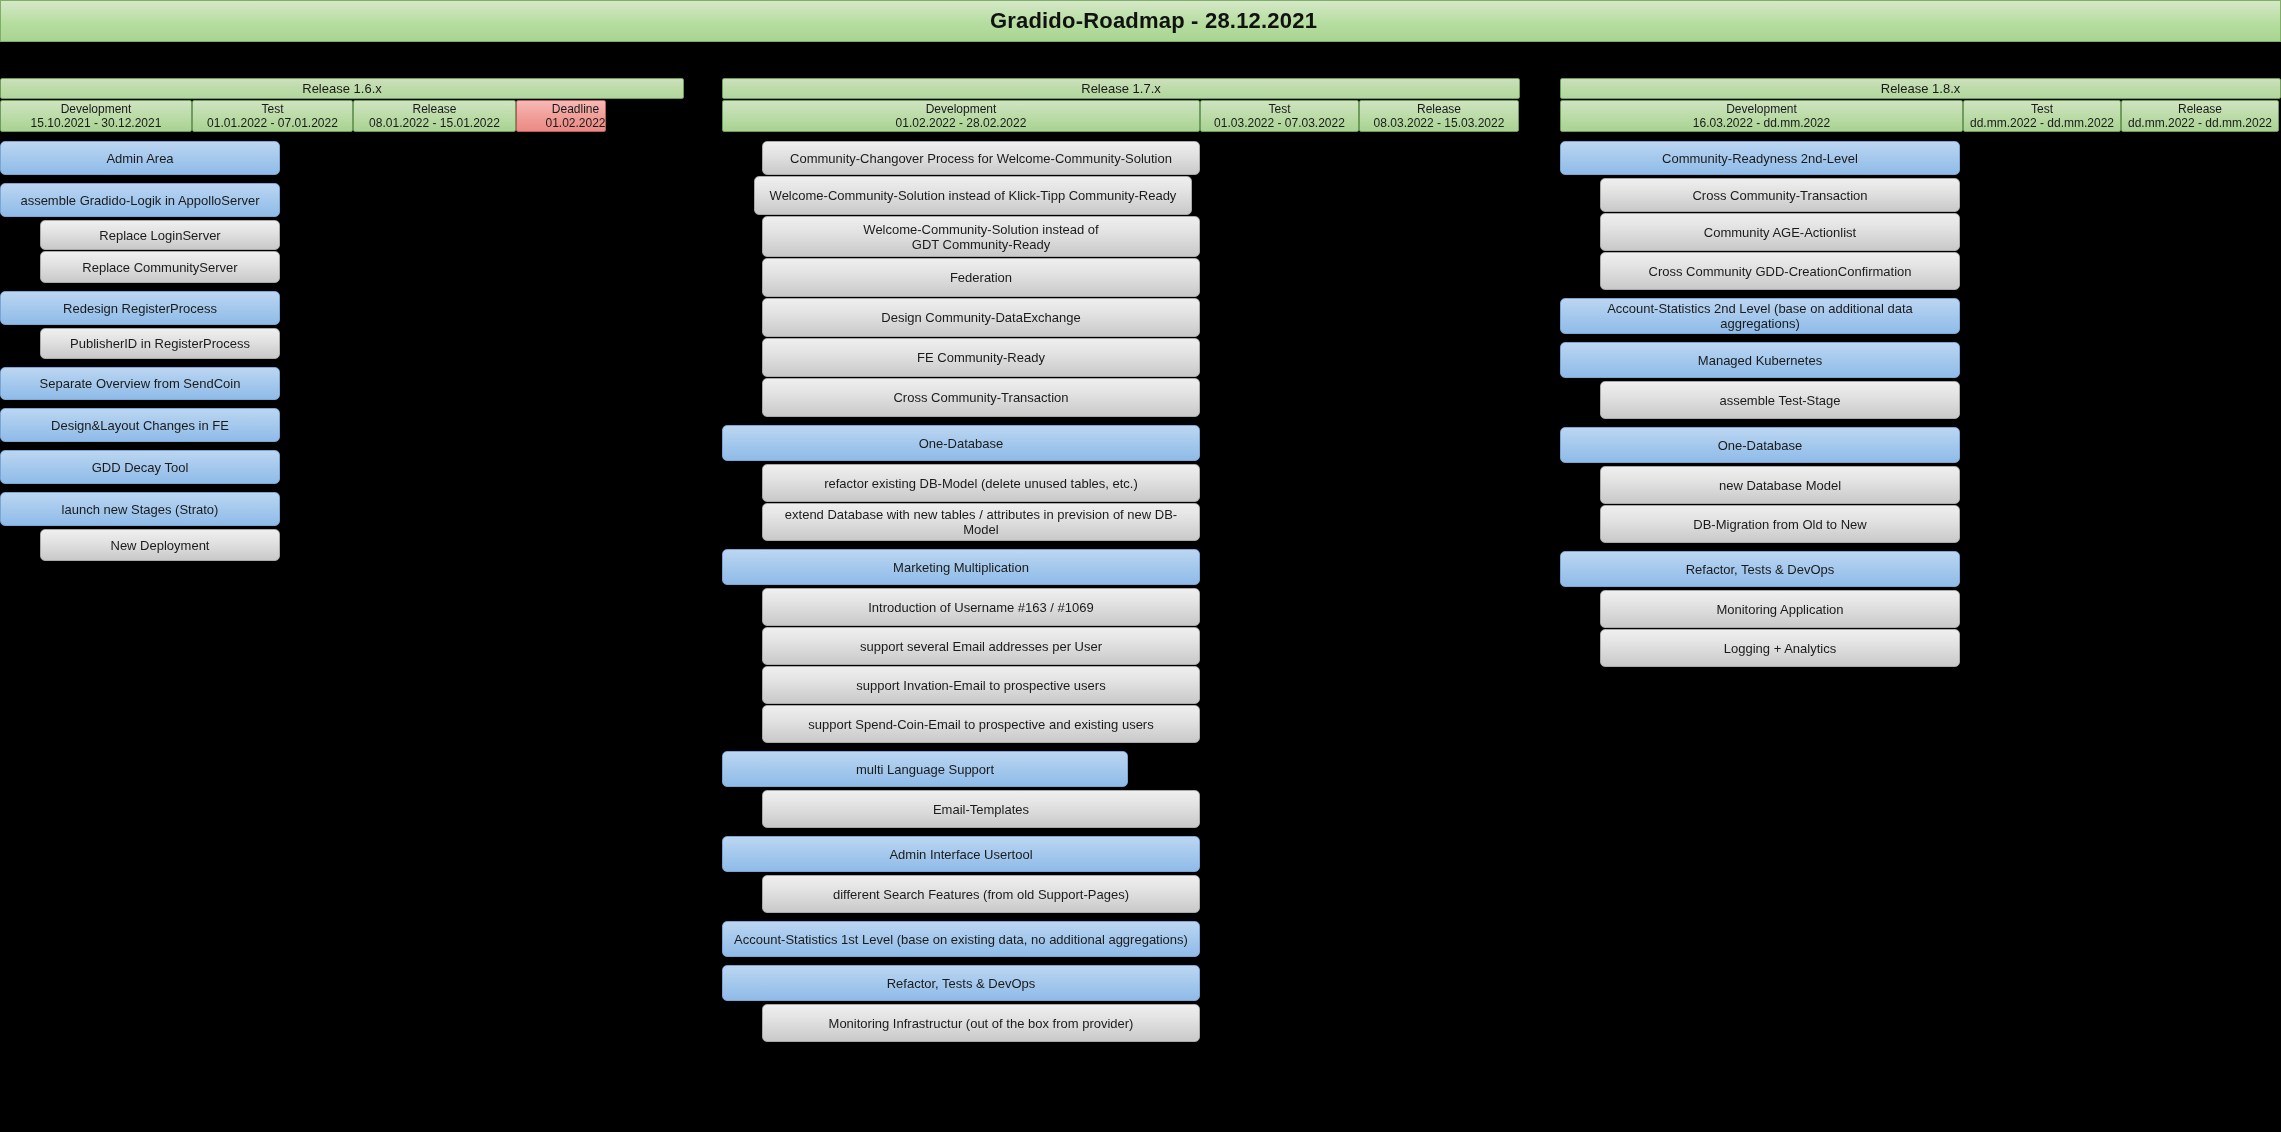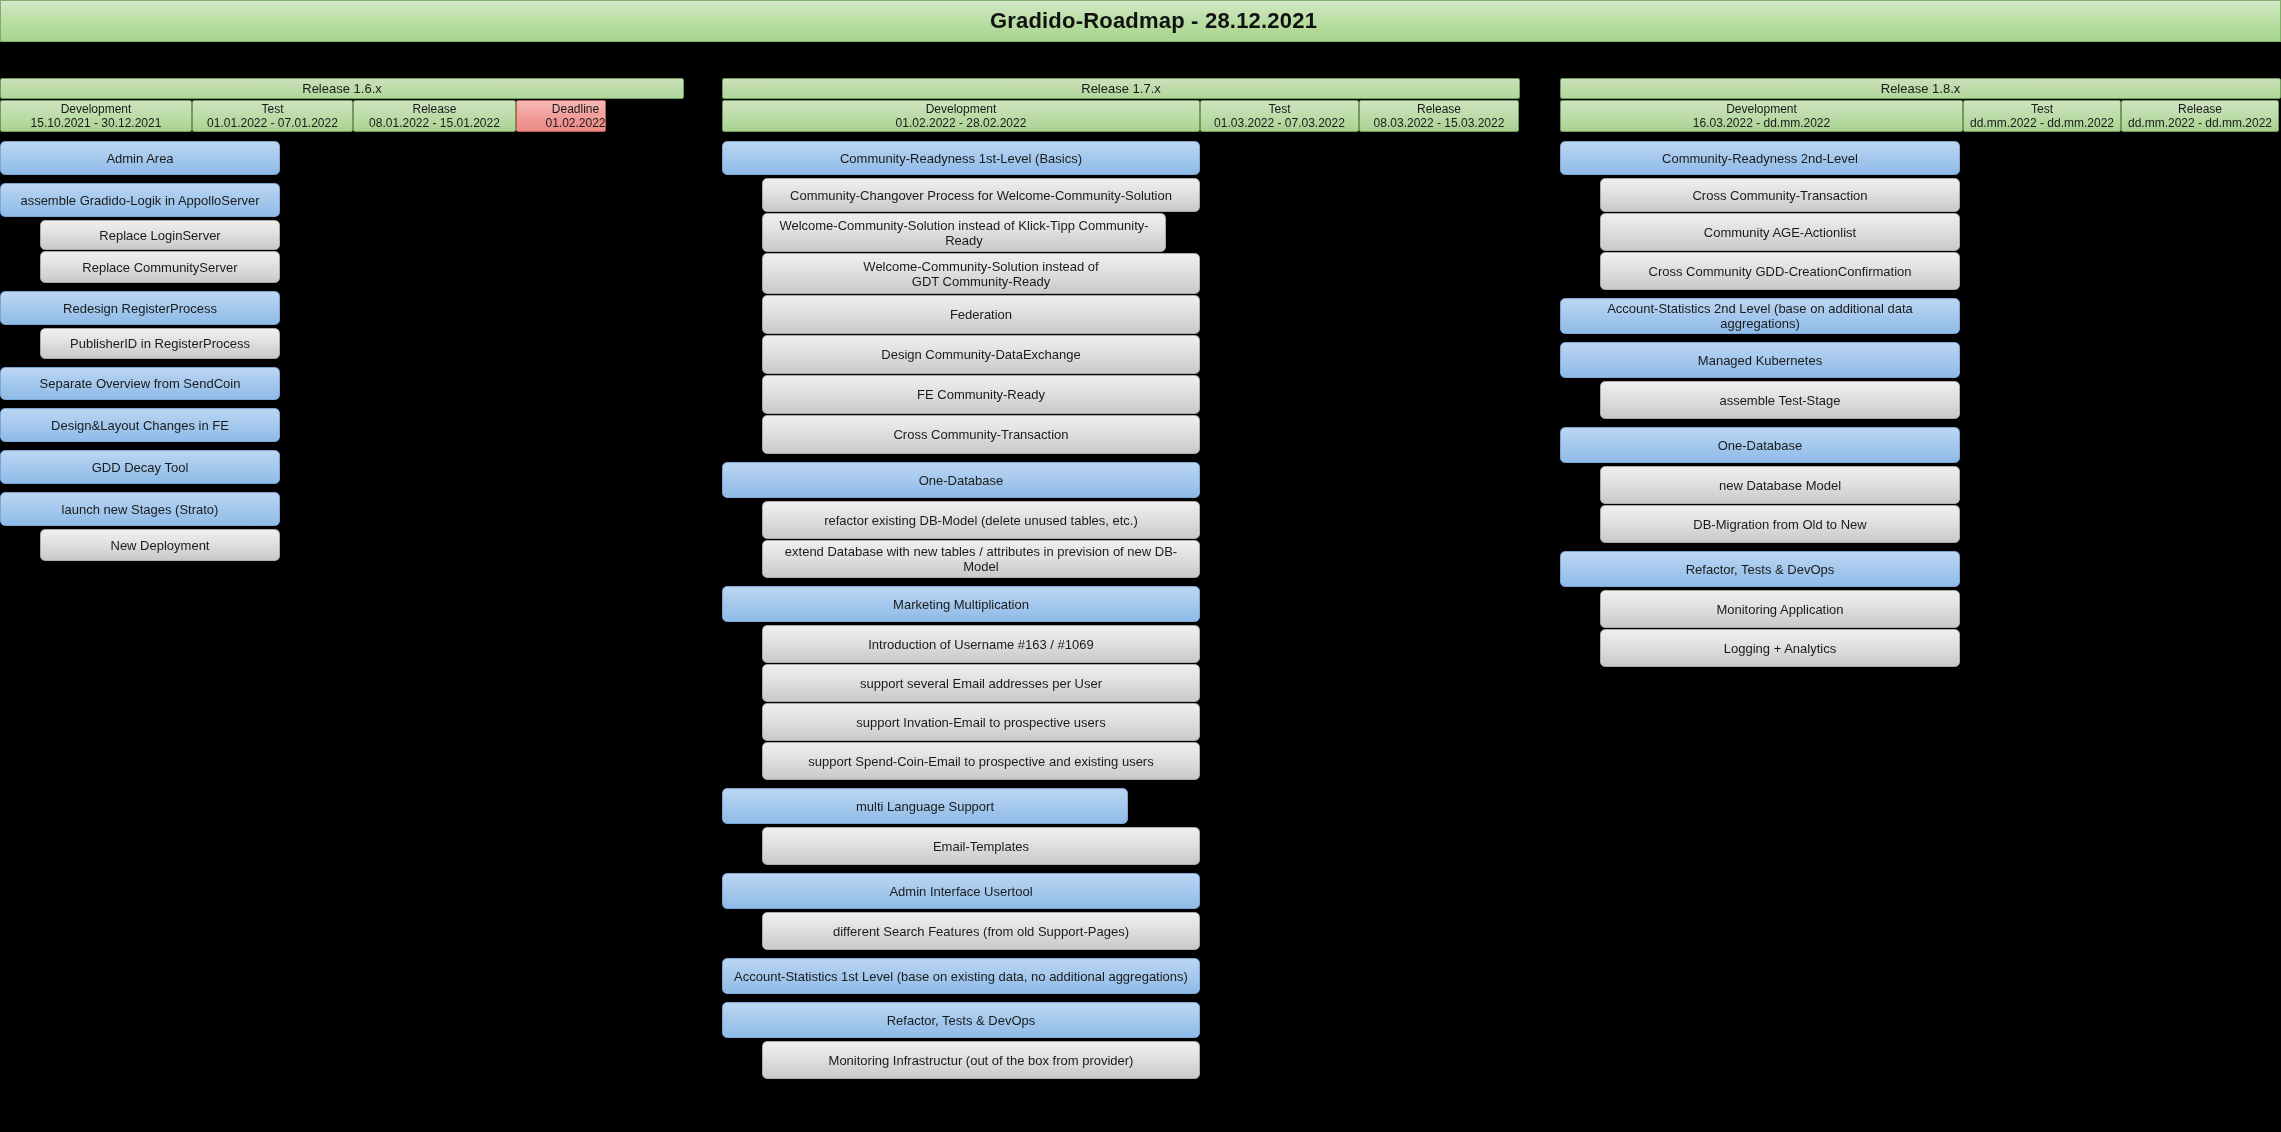--- a/index.html
+++ b/index.html
@@ -188,23 +188,22 @@
           <span>Test</span>
           <span>01.03.2022 - 07.03.2022</span>
         </div>
         <div class="phase" style="width: 160px;">
           <span>Release</span>
           <span>08.03.2022 - 15.03.2022</span>
         </div>
       </div>
       <div class="boxes">
         <div class="group">
-          <div class="box epic" style="width: 478px; height: 34px;">Community-Readyness 1st-Level (Basics)</div>
           <div class="box sub" style="width: 438px; height: 34px; margin-left: 40px; white-space: pre-line;">Community-Changover Process for Welcome-Community-Solution</div>
-          <div class="box sub" style="width: 404px; height: 39px; margin-left: 40px; white-space: pre-line;">Welcome-Community-Solution instead of Klick-Tipp Community-Ready</div>
+          <div class="box sub" style="width: 438px; height: 39px; margin-left: 32px; white-space: pre-line;">Welcome-Community-Solution instead of Klick-Tipp Community-Ready</div>
           <div class="box sub" style="width: 438px; height: 41px; margin-left: 40px; white-space: pre-line;">Welcome-Community-Solution instead of
 GDT Community-Ready</div>
           <div class="box sub" style="width: 438px; height: 39px; margin-left: 40px; white-space: pre-line;">Federation</div>
           <div class="box sub" style="width: 438px; height: 39px; margin-left: 40px; white-space: pre-line;">Design Community-DataExchange</div>
           <div class="box sub" style="width: 438px; height: 39px; margin-left: 40px; white-space: pre-line;">FE Community-Ready</div>
           <div class="box sub" style="width: 438px; height: 39px; margin-left: 40px; white-space: pre-line;">Cross Community-Transaction</div>
         </div>
         <div class="group">
           <div class="box epic" style="width: 478px; height: 36px;">One-Database</div>
           <div class="box sub" style="width: 438px; height: 38px; margin-left: 40px; white-space: pre-line;">refactor existing DB-Model (delete unused tables, etc.)</div>

